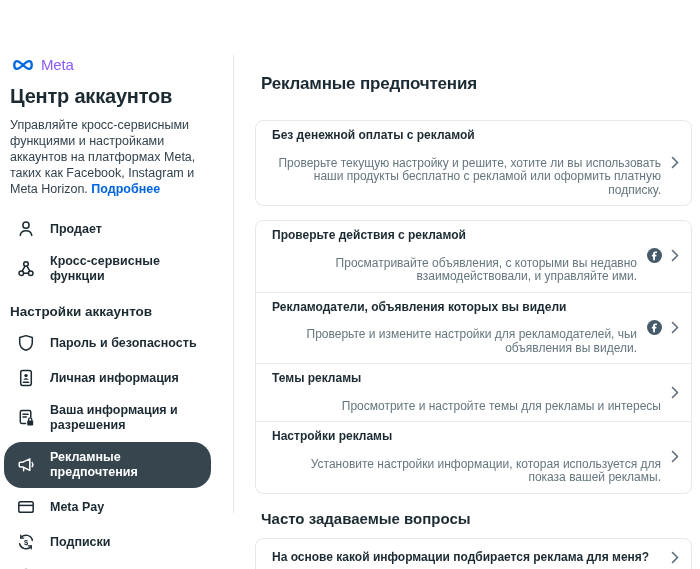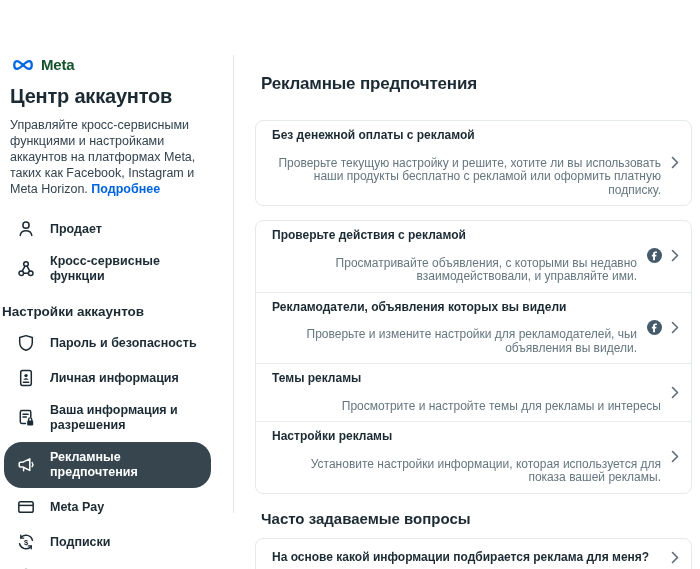--- a/index.html
+++ b/index.html
@@ -4,31 +4,31 @@
 <style>
   * { margin:0; padding:0; box-sizing:border-box; }
   html,body { width:700px; height:569px; background:#fff; overflow:hidden;
     font-family:"Liberation Sans", sans-serif; color:#1c2b33; }
   .page { position:relative; width:700px; height:569px; background:#fff; }
 
   
   .sidebar { position:absolute; left:0; top:0; width:233px; height:569px; padding:56px 0 0 0; }
   .logo { display:flex; align-items:center; gap:5px; margin-left:10px; }
   .logo svg { display:block; }
-  .logo-text { font-size:15px; font-weight:700; letter-spacing:-0.2px; color:#14532d; }
+  .logo-text { font-size:15px; font-weight:400; letter-spacing:-0.2px; color:#8b5cf6; }
   .sb-heading { font-size:20px; font-weight:700; margin:12px 0 9px 10px; letter-spacing:-0.2px; }
   .sb-desc { font-size:12.5px; line-height:16px; color:#33434e; margin:0 12px 16px 10px; }
   .sb-desc a { color:#0064e0; font-weight:700; text-decoration:none; cursor:pointer; }
 
   nav { margin-right:22px; }
   .nav-item { display:flex; align-items:center; gap:14px; padding:6px 12px; margin:3px 0 3px 4px;
     border-radius:18px; font-size:12.5px; font-weight:600; cursor:pointer; line-height:15px; }
   .nav-item .ic { width:20px; height:20px; flex:0 0 20px; display:flex; align-items:center; justify-content:center; }
   .nav-item.selected { background:#36454e; color:#fff; padding-top:8px; padding-bottom:8px; }
-  .section-header { font-size:13.5px; font-weight:700; margin:14px 0 8px 2px; }
+  .section-header { font-size:13.5px; font-weight:700; margin:14px 0 8px 10px; }
 
   .vdivider { position:absolute; left:233px; top:55px; width:1px; height:458px; background:#e5e9ec; }
 
   
   .main { position:absolute; left:255px; top:74px; width:437px; }
   .main-title { font-size:17px; font-weight:700; margin-left:6px; letter-spacing:-0.2px; }
   .card { background:#fff; border:1px solid #e4e9ec; border-radius:8px; overflow:hidden; }
   .card.intro { margin-top:26px; }
   .card.group { margin-top:14px; }
   .row { display:flex; align-items:center; gap:10px; padding:7px 12px 8px 16px; cursor:pointer; }

